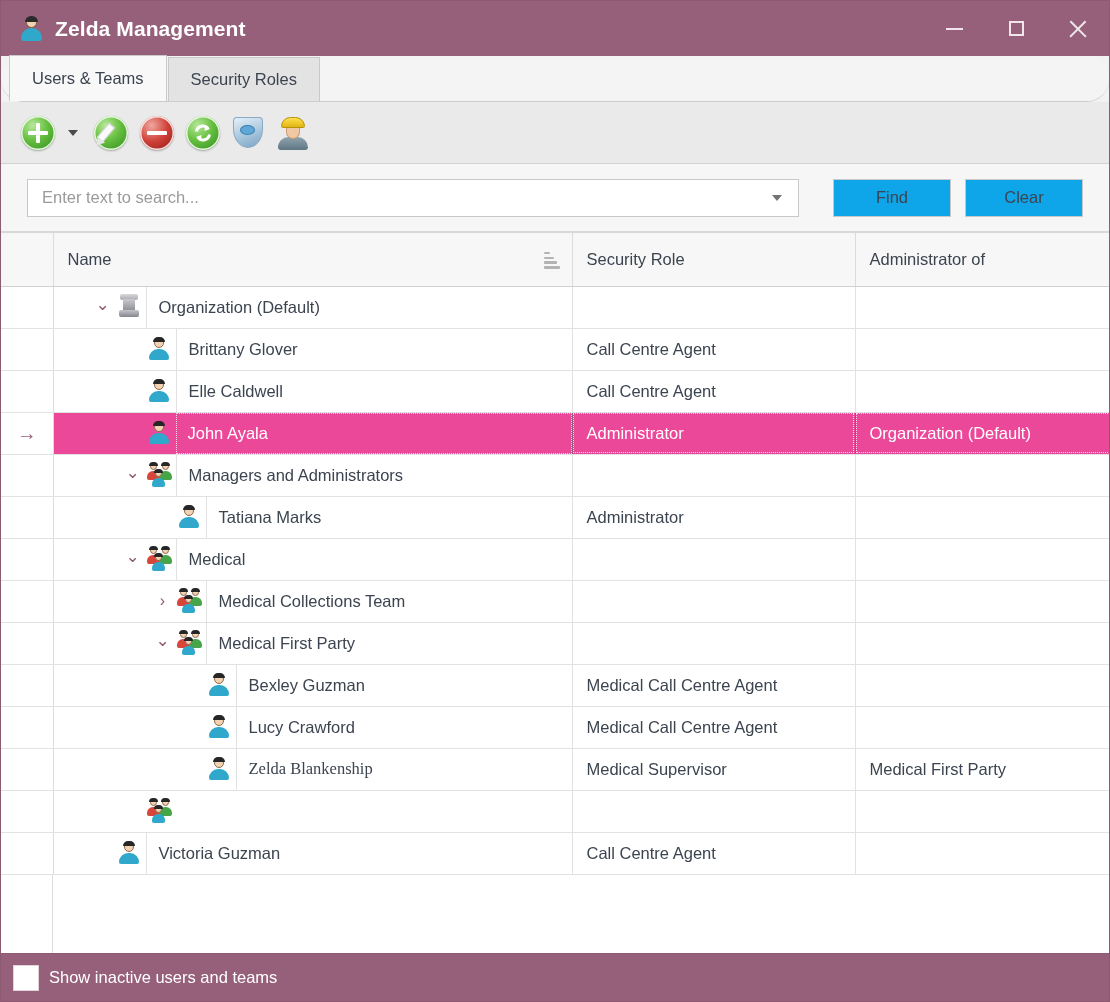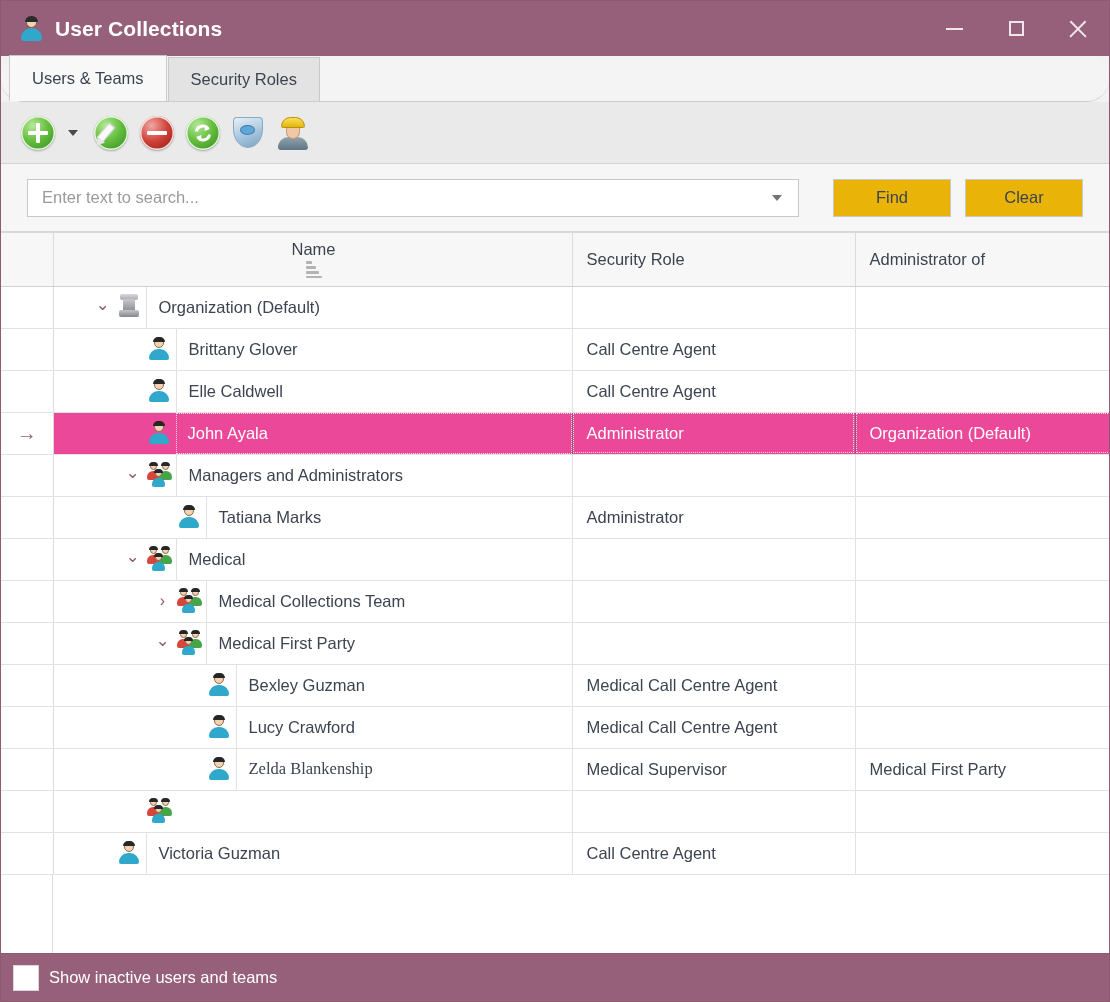--- a/index.html
+++ b/index.html
@@ -203,21 +203,21 @@
   }
   .search-input::placeholder { color: #9a9a9a; }
   .combo-arrow {
     width: 0; height: 0; margin-right: 10px;
     border-left: 5px solid transparent;
     border-right: 5px solid transparent;
     border-top: 6px solid #737373;
   }
   .btn {
     width: 118px; height: 38px;
-    background: #eab308;
+    background: #0ea5e9;
     border: 1px solid #c8c8c8;
     font-size: 16.5px;
     color: #3c4450;
     font-family: "Liberation Sans", sans-serif;
     display: flex; align-items: center; justify-content: center;
     margin-left: 14px;
   }
   .btn:first-of-type { margin-left: 0; }
 
   
@@ -240,21 +240,21 @@
     border-bottom: 1px solid #d0d0d0;
     border-right: 1px solid #dcdcdc;
     font-weight: normal;
     font-size: 16.5px;
     color: #3c4450;
     text-align: left;
     padding: 0 0 0 14px;
     vertical-align: middle;
   }
   .grid thead th.ind { border-right: 1px solid #dcdcdc; padding: 0; }
-  .hdr-name-inner { display: flex; align-items: center; justify-content: space-between; padding-right: 12px; flex-direction: column; }
+  .hdr-name-inner { display: flex; align-items: center; justify-content: space-between; padding-right: 12px; }
   .sort-asc { display: inline-block; width: 16px; }
   .sort-asc i { display: block; height: 2.6px; background: #b3b3b3; margin: 2.2px 0 0 0; border-radius: 1px; }
   .sort-asc i:nth-child(1) { width: 6px; }
   .sort-asc i:nth-child(2) { width: 10px; }
   .sort-asc i:nth-child(3) { width: 13px; }
   .sort-asc i:nth-child(4) { width: 16px; }
 
   .grid tbody td {
     height: 42px;
     border-bottom: 1px solid #e2e2e2;
@@ -342,21 +342,21 @@
 <body>
 
 <div class="window">
 
   <div class="titlebar">
     <div class="title-icon">
       <span class="person-body"></span>
       <span class="person-head"></span>
       <span class="person-hair"></span>
     </div>
-    <div class="title-text">User Collections</div>
+    <div class="title-text">Zelda Management</div>
     <div class="win-buttons">
       <div class="win-btn">
           <span class="glyph-min"></span>
         </div>
       <div class="win-btn">
           <span class="glyph-max"></span>
         </div>
       <div class="win-btn">
           <span class="glyph-close"></span>
         </div>

